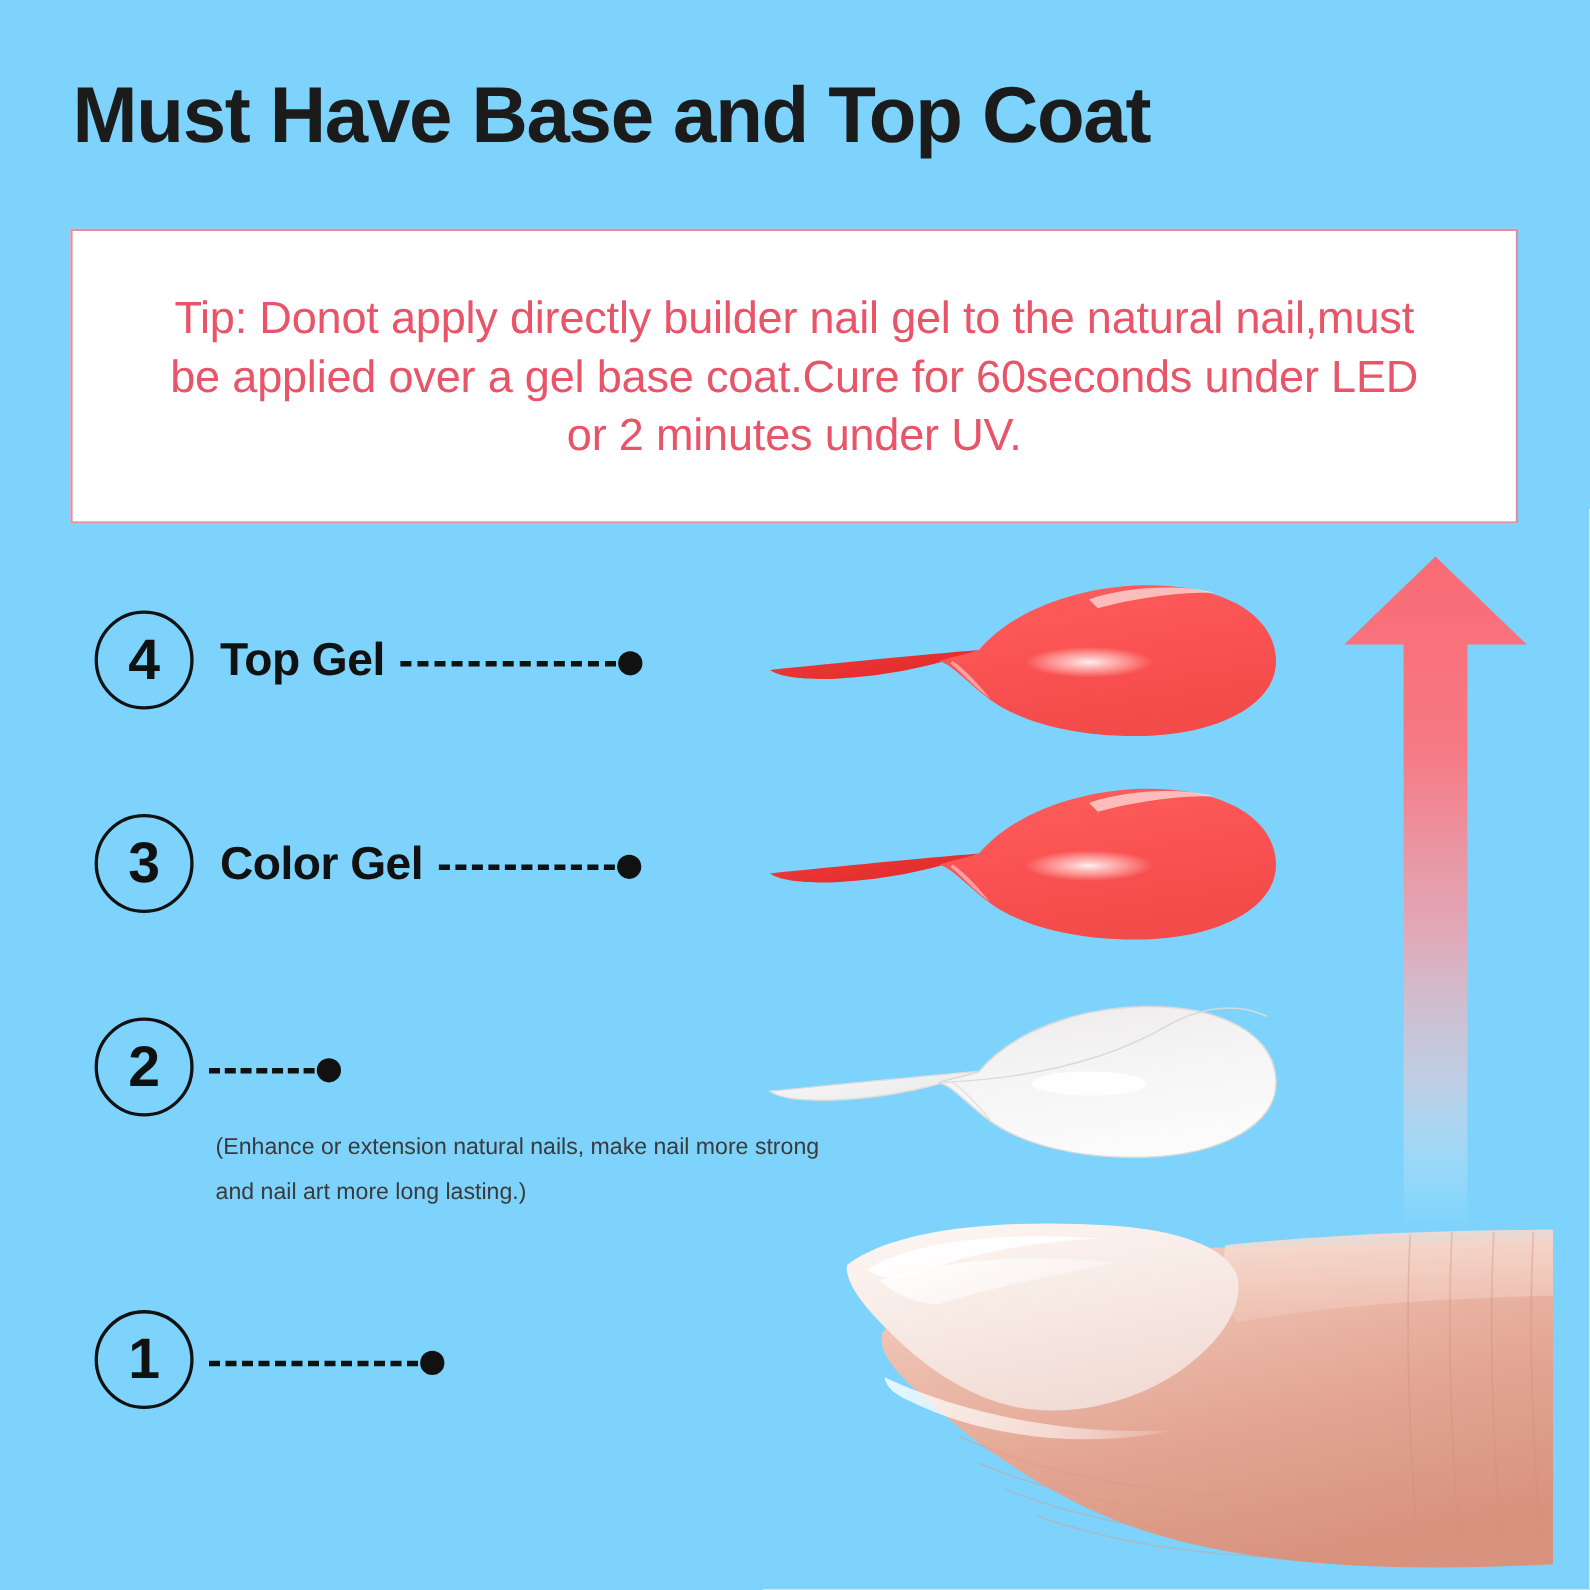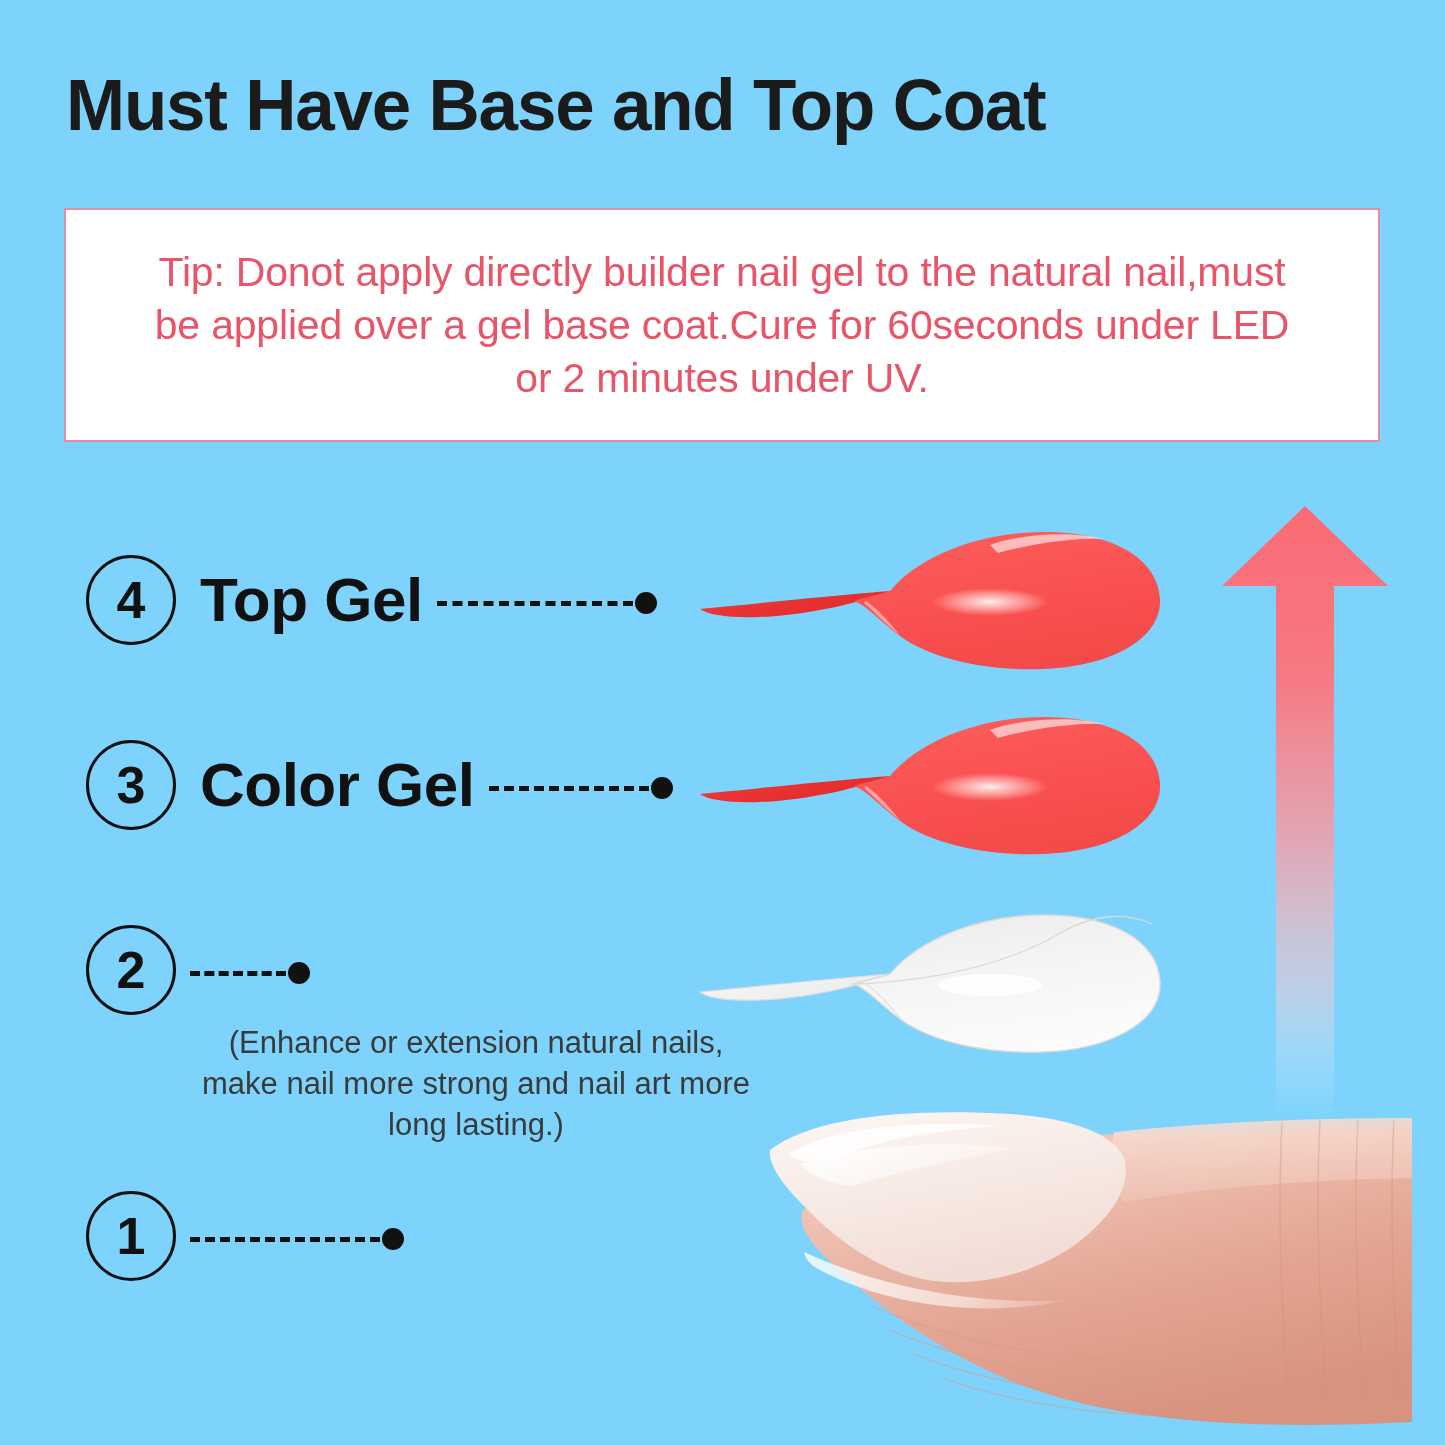--- a/index.html
+++ b/index.html
@@ -35,21 +35,21 @@
     transform: scaleX(0.985);
     transform-origin: left center;
   }
 
   
   #tip-box {
     position: absolute;
     left: 64px;
     top: 208px;
     width: 1316px;
-    height: 234px;
+    height: 268px;
     box-sizing: border-box;
     border: 2px solid #e58da0;
     background: #ffffff;
     display: flex;
     align-items: center;
     justify-content: center;
   }
   #tip-text {
     width: 1180px;
     text-align: center;
@@ -78,21 +78,21 @@
     align-items: center;
     justify-content: center;
     font-size: 52px;
     font-weight: 700;
     color: #111111;
     box-sizing: border-box;
     line-height: 1;
   }
   .step-label {
     margin-left: 24px;
-    font-size: 62px;
+    font-size: 42px;
     line-height: 66px;
     font-weight: 700;
     color: #111111;
     letter-spacing: -0.5px;
     white-space: nowrap;
   }
   .leader {
     position: relative;
     height: 22px;
     display: flex;
@@ -122,25 +122,24 @@
   #step-3 .leader-dash { width: 160px; }
   #step-2 .leader-dash { width: 96px; }
   #step-1 .leader-dash { width: 190px; }
 
   
   #builder-note {
     position: absolute;
     left: 196px;
     top: 1022px;
     width: 560px;
-    font-size: 31px;
+    font-size: 21px;
     line-height: 41px;
     color: #3a3a3a;
     font-weight: 400;
-    text-align: center;
   }
 
   
   .gel-drop {
     position: absolute;
     width: 480px;
     height: 190px;
   }
   #gel-drop-top   { left: 690px; top: 505px; }
   #gel-drop-color { left: 690px; top: 690px; }

